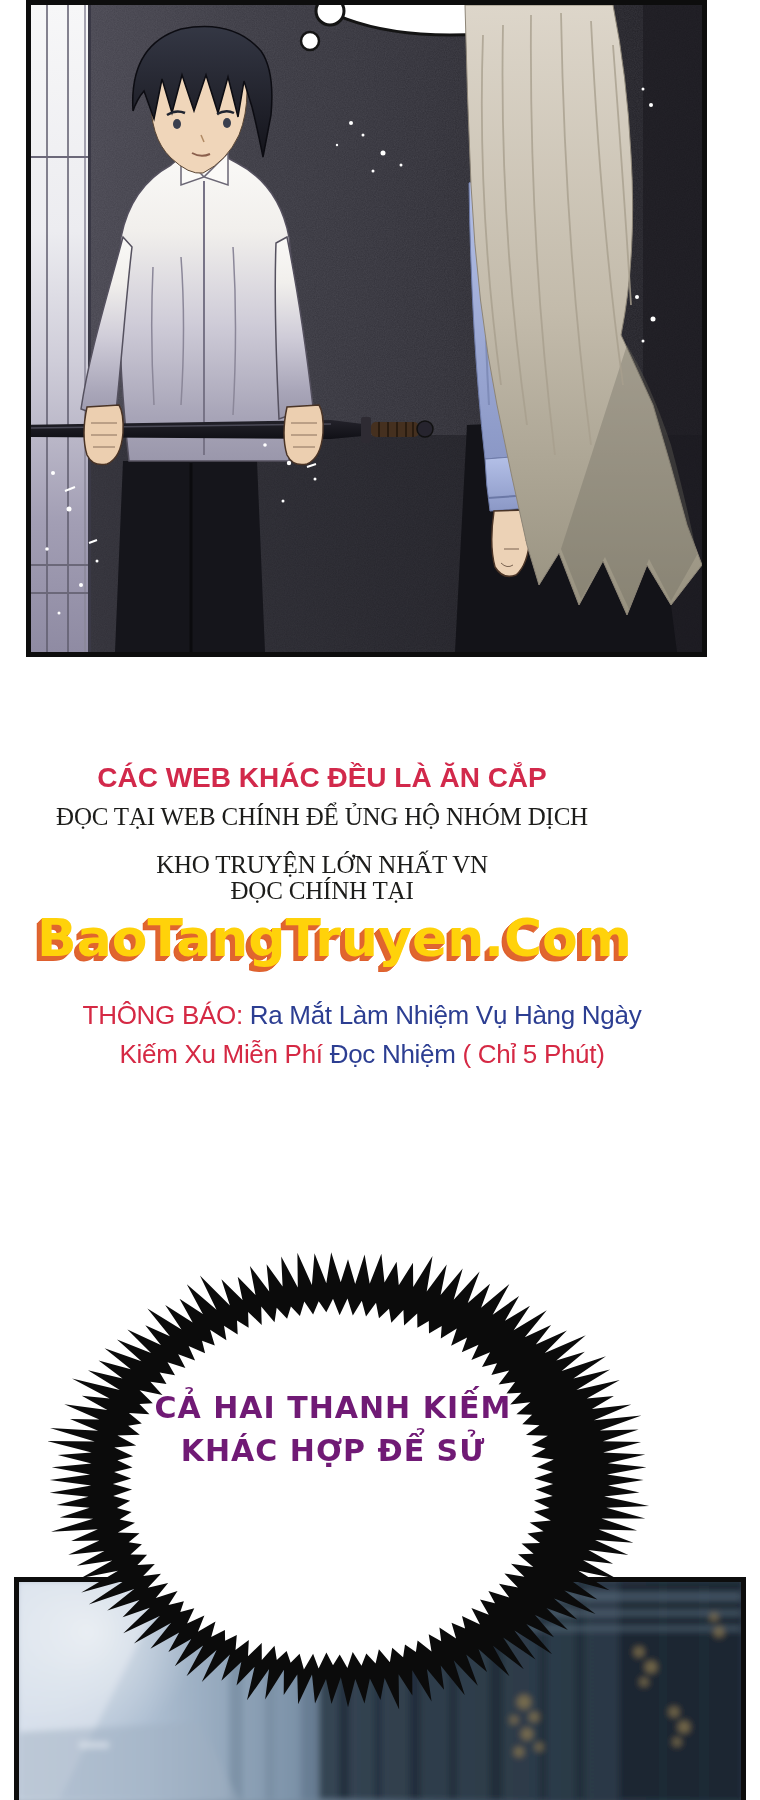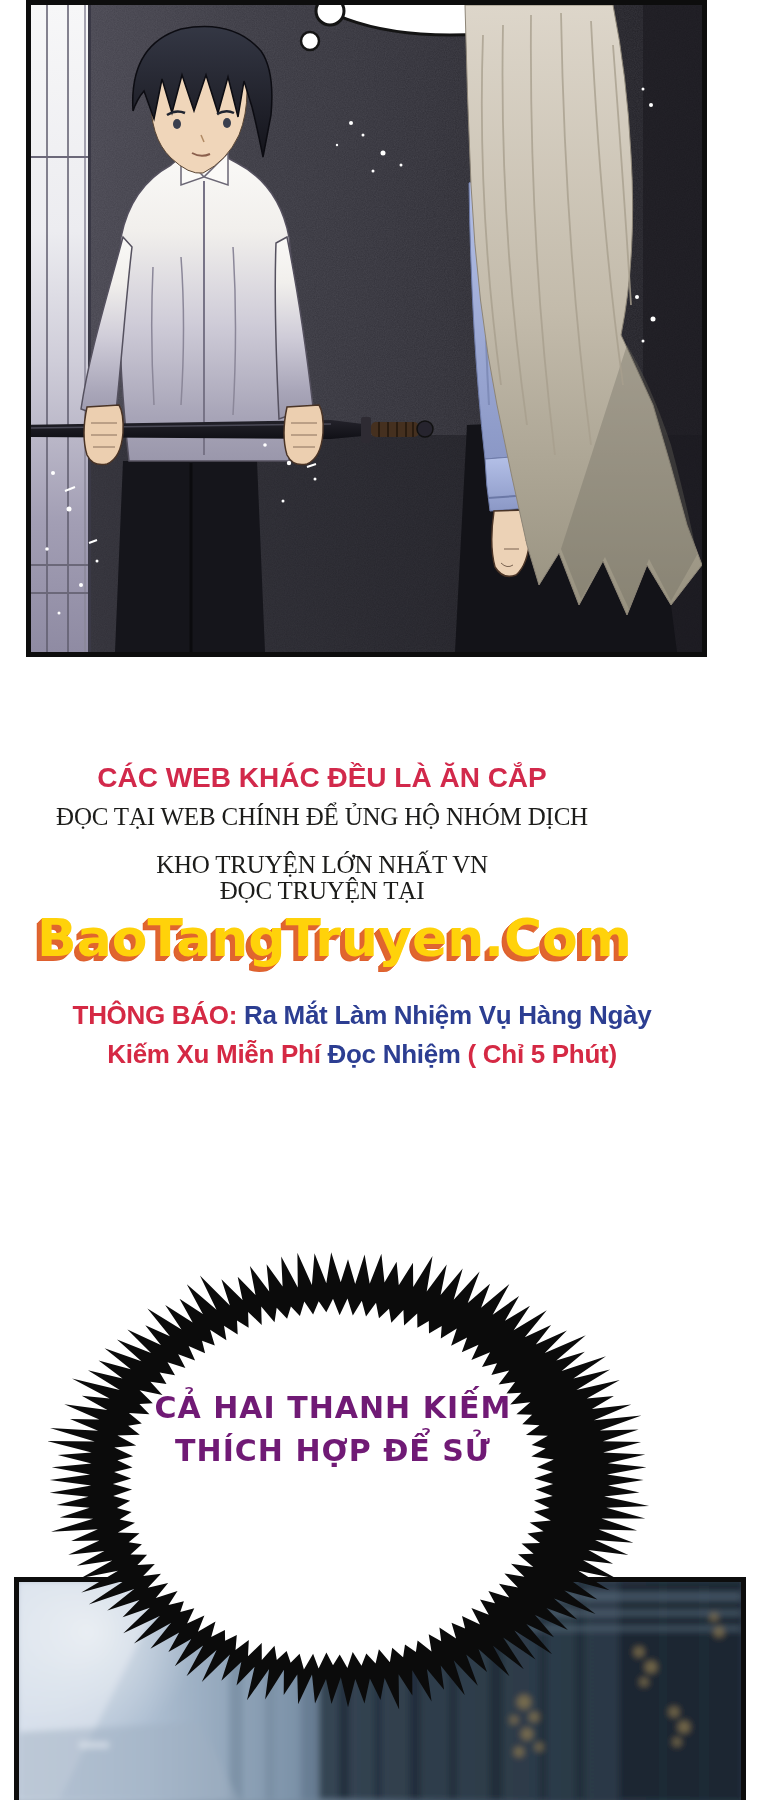--- a/index.html
+++ b/index.html
@@ -31,21 +31,21 @@
   #promo-line2{top:843px;margin-top:8px;}
   #promo-line3{top:877px;}
   #site-logo{
     top:908px;font-size:52px;font-weight:bold;letter-spacing:0px;
     font-family:"DejaVu Sans",sans-serif;color:#ffd20a;
     text-shadow:-1px 1px 0 #e0662f,-2px 2px 0 #e0662f,-3px 3px 0 #e0662f,
                 -4px 4px 0 #e0662f,-5px 5px 0 #de5f2e;
     text-align:right;
   }
   #notice{
-    top:996px;font-size:26px;font-weight:bold;line-height:39px;letter-spacing:-0.3px;
+    top:996px;font-size:26px;font-weight:normal;line-height:39px;letter-spacing:-0.3px;
     font-family:"Liberation Sans",sans-serif;
     padding-left:40px;
   }
   .notice-red{color:#d52944;}
   .notice-blue{color:#2c3e92;}
   
   #burst-svg{position:absolute;left:48px;top:1240px;z-index:5;}
   #burst-text{
     position:absolute;left:103px;top:1386px;width:460px;z-index:6;
     text-align:center;font-family:"DejaVu Sans",sans-serif;font-weight:bold;
@@ -213,39 +213,39 @@
         <circle cx="284" cy="474" r="1.5"></circle>
           <circle cx="252" cy="496" r="1.5"></circle>
         <path d="M34 486 l10 -4 M58 538 l8 -3 M276 462 l9 -3" stroke="#ffffff" stroke-width="2"></path>
       </g>
     </svg>
   </div>
 
   <div id="promo-heading" class="center-line">CÁC WEB KHÁC ĐỀU LÀ ĂN CẮP</div>
   <div id="promo-line1" class="center-line serif-line">ĐỌC TẠI WEB CHÍNH ĐỂ ỦNG HỘ NHÓM DỊCH</div>
   <div id="promo-line2" class="center-line serif-line">KHO TRUYỆN LỚN NHẤT VN</div>
-  <div id="promo-line3" class="center-line serif-line">ĐỌC TRUYỆN TẠI</div>
+  <div id="promo-line3" class="center-line serif-line">ĐỌC CHÍNH TẠI</div>
   <div id="site-logo" class="center-line">BaoTangTruyen.Com</div>
 
   <div id="notice" class="center-line" style="white-space:normal;">
     <div>
       <span class="notice-red">THÔNG BÁO: </span><span class="notice-blue">Ra Mắt Làm Nhiệm Vụ Hàng Ngày</span>
     </div>
     <div>
       <span class="notice-red">Kiếm Xu Miễn Phí </span><span class="notice-blue">Đọc Nhiệm </span><span class="notice-red">( Chỉ 5 Phút)</span>
     </div>
   </div>
 
   <svg id="burst-svg" width="640" height="480" viewBox="0 0 640 480">
     <polygon id="spike-outer" fill="#0b0b0b" points="595.6,240.0 560.1,245.6 591.5,252.5 556.2,256.5 601.1,265.9 558.3,267.8 597.3,278.6 553.4,278.5 589.2,290.4 550.7,289.4 585.4,302.8 547.1,300.1 580.3,314.9 540.4,310.0 565.1,323.8 535.1,320.3 568.8,338.8 530.3,330.8 561.5,350.3 522.3,340.1 549.4,359.6 516.3,350.4 547.5,374.1 506.1,358.4 529.3,379.6 498.4,367.9 519.9,390.0 487.0,375.0 506.0,397.2 478.3,384.0 504.1,414.3 466.4,390.4 487.5,419.5 455.1,397.4 475.8,429.2 445.0,405.7 461.5,436.2 430.5,408.9 439.0,432.0 418.2,414.6 429.8,445.7 405.7,420.3 416.8,455.2 392.7,425.4 396.1,449.7 378.9,429.1 383.6,461.4 364.3,430.3 364.4,455.5 350.6,434.2 351.1,469.4 336.6,437.9 332.5,460.0 321.9,438.6 316.5,463.6 307.3,438.9 300.0,467.3 292.8,437.2 283.5,464.0 278.0,439.0 267.0,463.5 264.0,434.4 250.1,464.2 249.3,434.6 235.7,454.9 235.9,429.8 217.1,459.6 221.1,429.0 199.0,460.3 206.6,426.8 188.5,445.6 193.3,422.1 173.4,440.7 181.9,414.5 153.8,441.9 168.6,410.0 138.5,436.2 155.1,405.5 126.8,426.3 143.2,399.0 120.4,411.9 131.2,392.6 102.4,408.8 122.9,383.0 86.0,403.4 111.7,375.9 75.3,393.3 101.8,367.8 74.6,377.2 91.4,359.9 59.3,370.4 86.2,349.0 40.7,364.4 76.7,340.5 33.3,352.5 70.0,330.7 33.2,338.1 64.3,320.5 28.8,325.7 56.3,311.0 20.3,314.7 51.4,300.5 23.2,300.9 49.8,289.3 2.9,291.8 45.1,278.7 11.7,277.4 41.6,267.8 8.5,265.1 40.5,256.7 1.6,252.8 43.2,245.5 1.6,240.0 42.1,234.5 3.7,227.3 43.5,223.5 9.7,215.0 43.6,212.4 -1.0,201.0 46.7,201.5 2.0,188.1 50.1,190.8 22.0,178.9 51.3,179.5 16.3,164.2 59.3,169.9 33.8,155.8 61.6,158.6 24.0,138.6 71.8,150.0 39.9,130.3 74.5,138.5 50.6,120.4 82.8,129.2 56.6,108.2 93.4,121.3 69.0,99.4 103.0,113.0 79.4,89.5 112.8,104.9 97.3,85.3 121.9,96.2 99.4,68.6 133.5,89.5 117.2,65.0 144.7,82.4 131.5,58.7 154.8,74.1 138.8,44.2 168.5,69.8 151.9,35.5 181.9,65.5 173.4,39.3 194.5,59.9 189.7,36.7 207.5,55.0 201.9,25.9 221.2,51.4 218.6,24.3 234.6,46.5 233.2,16.6 249.8,47.4 249.4,12.8 263.9,44.9 266.5,13.2 278.3,43.3 283.2,12.3 292.7,42.3 300.0,19.3 307.2,44.1 316.6,14.6 321.7,43.8 333.4,13.8 336.5,42.5 348.6,21.8 350.8,45.2 365.0,22.7 365.2,47.1 384.5,16.1 378.7,51.5 398.7,24.6 392.6,54.9 414.7,28.6 405.7,59.7 431.6,31.4 419.8,63.0 442.0,43.8 433.1,67.8 461.4,44.0 444.7,74.7 471.1,55.9 457.0,80.8 482.0,65.8 465.7,90.2 498.8,70.2 476.8,97.2 503.1,84.9 487.8,104.5 518.9,90.6 496.8,113.1 537.8,95.2 508.3,120.4 536.8,111.7 513.6,131.1 558.0,116.2 525.4,138.5 562.1,129.4 528.4,149.9 571.8,140.1 538.8,158.4 565.9,155.9 543.9,168.9 583.2,164.4 546.0,180.2 593.4,175.5 551.9,190.4 590.6,189.4 555.0,201.3 593.1,202.0 555.2,212.5 597.3,214.4 559.9,223.3 598.5,227.2 559.1,234.4"></polygon>
     <polygon id="spike-inner" fill="#ffffff" points="505.1,244.0 487.7,249.6 504.7,256.1 486.0,260.6 501.6,267.9 485.9,271.8 502.9,280.4 481.6,282.5 495.5,291.3 479.4,293.5 492.1,303.0 473.5,303.5 485.6,313.7 470.0,314.3 485.3,326.9 463.0,323.8 476.4,336.7 456.4,333.4 469.9,347.6 451.0,343.8 461.3,357.5 440.4,351.0 447.0,363.2 432.0,359.5 440.8,374.7 423.4,368.0 432.0,384.6 414.0,375.9 417.1,388.5 403.5,382.7 408.1,398.5 391.4,387.5 393.2,401.3 380.7,394.2 383.5,411.6 369.6,400.6 367.9,411.9 357.0,404.4 355.1,417.2 344.2,407.7 341.9,422.2 330.9,409.3 327.6,423.6 318.3,413.4 313.5,425.8 304.7,412.1 299.4,428.1 291.7,414.5 285.0,425.3 278.4,412.5 270.6,428.6 265.1,413.7 255.9,429.6 251.6,413.7 242.6,422.7 238.6,411.1 228.8,420.1 226.5,405.7 213.8,420.1 213.7,402.9 200.0,416.3 200.8,399.9 187.5,409.9 188.8,395.0 177.1,400.8 176.9,389.9 163.2,397.0 167.5,381.6 149.9,391.7 156.4,375.5 139.1,383.6 146.3,368.3 132.3,372.1 135.9,361.2 120.5,365.0 129.5,351.1 107.8,358.1 120.1,343.1 99.8,347.8 113.0,333.8 95.2,335.9 106.8,323.9 89.4,324.9 99.1,314.7 82.5,314.4 93.9,304.3 80.7,302.2 91.5,293.2 69.9,292.4 87.0,282.7 71.6,279.6 83.6,271.9 68.9,267.9 82.2,260.8 65.2,256.1 84.1,249.5 64.9,244.0 83.3,238.5 66.1,232.0 84.5,227.4 69.4,220.2 85.1,216.3 66.3,207.5 88.2,205.5 69.5,195.6 91.8,194.8 80.2,185.7 93.8,183.6 80.9,173.1 101.4,174.2 91.4,163.9 104.8,163.2 91.6,150.3 114.4,155.0 102.4,141.7 118.5,143.9 111.7,132.4 127.0,135.2 119.5,122.2 137.4,128.0 130.2,114.2 147.1,120.4 140.6,105.9 157.1,113.3 154.0,100.8 166.8,105.6 162.1,89.7 178.4,100.2 176.0,85.7 189.7,94.4 189.0,80.6 200.6,87.7 200.1,72.0 213.7,84.9 213.2,66.6 226.5,82.3 228.7,67.8 239.1,78.8 242.9,66.4 251.9,76.0 256.3,61.4 265.1,74.5 270.7,61.2 278.3,72.3 285.0,58.7 291.6,75.2 299.5,58.6 304.8,75.4 313.8,60.7 318.0,76.5 328.0,62.8 331.0,78.3 341.0,68.8 343.3,82.7 355.4,70.0 356.1,85.6 369.2,73.5 369.4,87.8 380.8,81.0 381.0,93.4 393.7,86.0 392.8,98.5 408.8,88.5 403.1,105.7 419.1,97.4 413.8,112.3 430.5,104.8 423.4,120.0 442.1,112.2 434.0,126.9 449.0,123.3 443.4,134.9 461.2,130.6 450.6,144.4 467.1,141.9 458.5,153.5 473.3,152.8 462.2,164.5 482.3,162.3 468.4,174.3 484.1,174.8 474.3,184.2 491.5,185.2 477.9,194.9 499.9,195.7 483.6,205.1 497.6,208.5 483.3,216.5 505.8,219.6 488.7,227.2 505.1,231.9 486.1,238.5"></polygon>
   </svg>
   <div id="burst-text">
     <div>CẢ HAI THANH KIẾM</div>
-    <div>THÍCH HỢP ĐỂ SỬ</div>
+    <div>KHÁC HỢP ĐỂ SỬ</div>
   </div>
 
   <div id="bottom-panel">
     <svg width="722" height="218" viewBox="0 0 722 218">
       <defs>
         <linearGradient id="bpG" x1="0" y1="0" x2="1" y2="0">
           <stop offset="0" stop-color="#cdd8e6"></stop>
             <stop offset="0.18" stop-color="#aebfd2"></stop>
           <stop offset="0.38" stop-color="#7d93a9"></stop>
             <stop offset="0.55" stop-color="#4a5d70"></stop>

